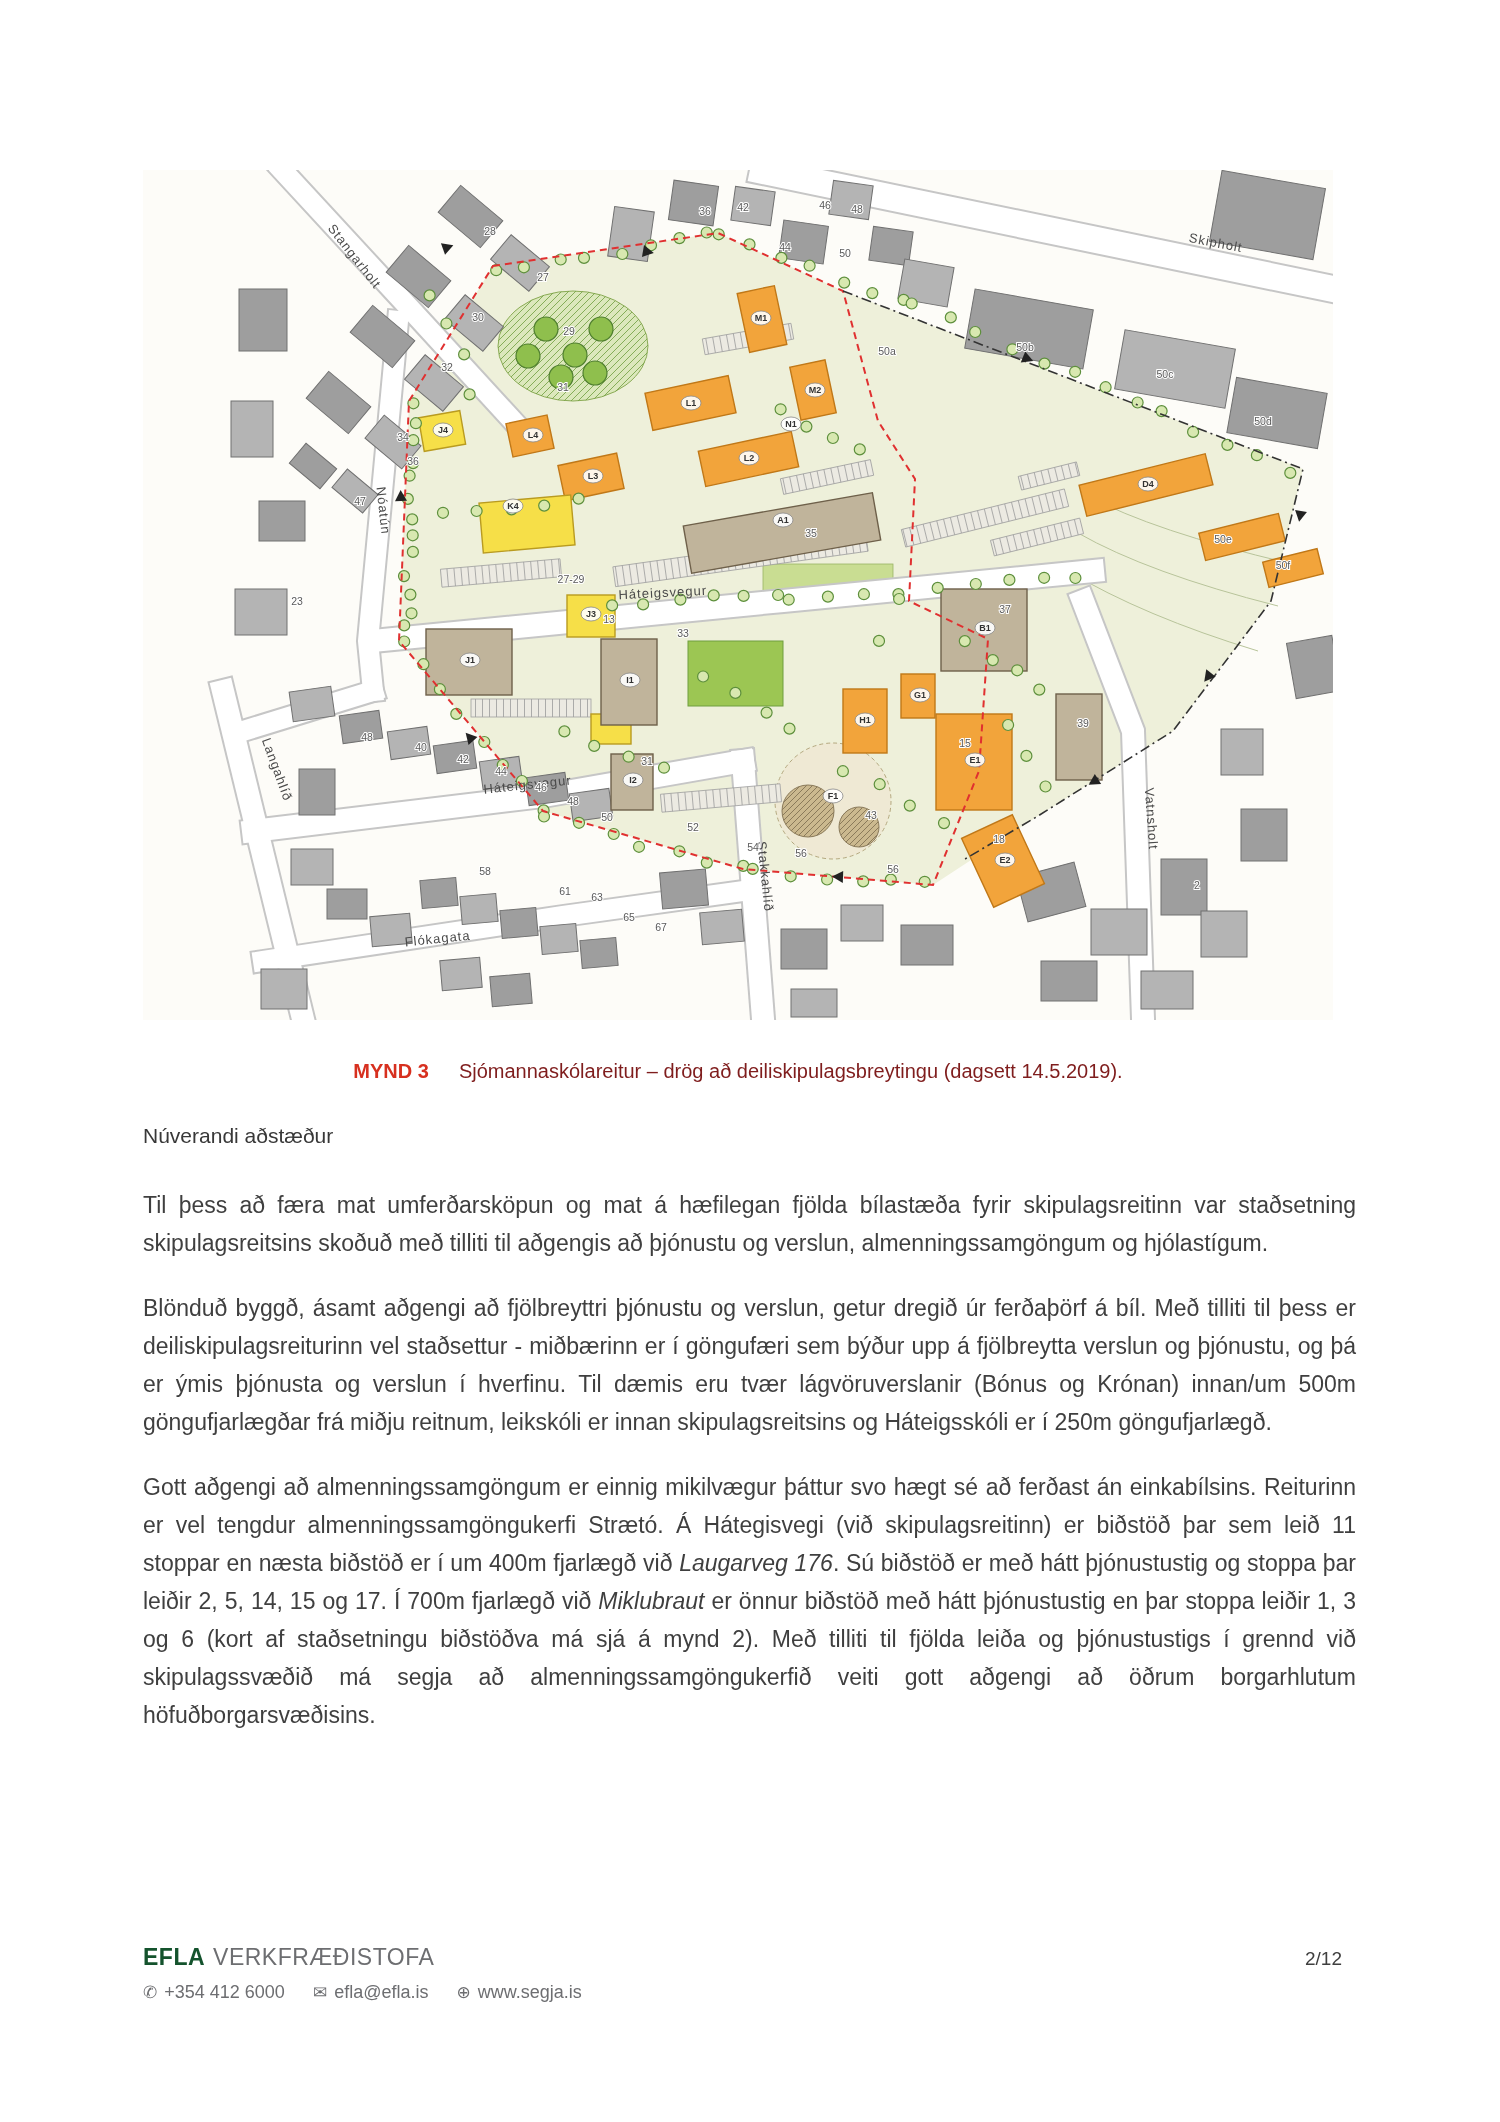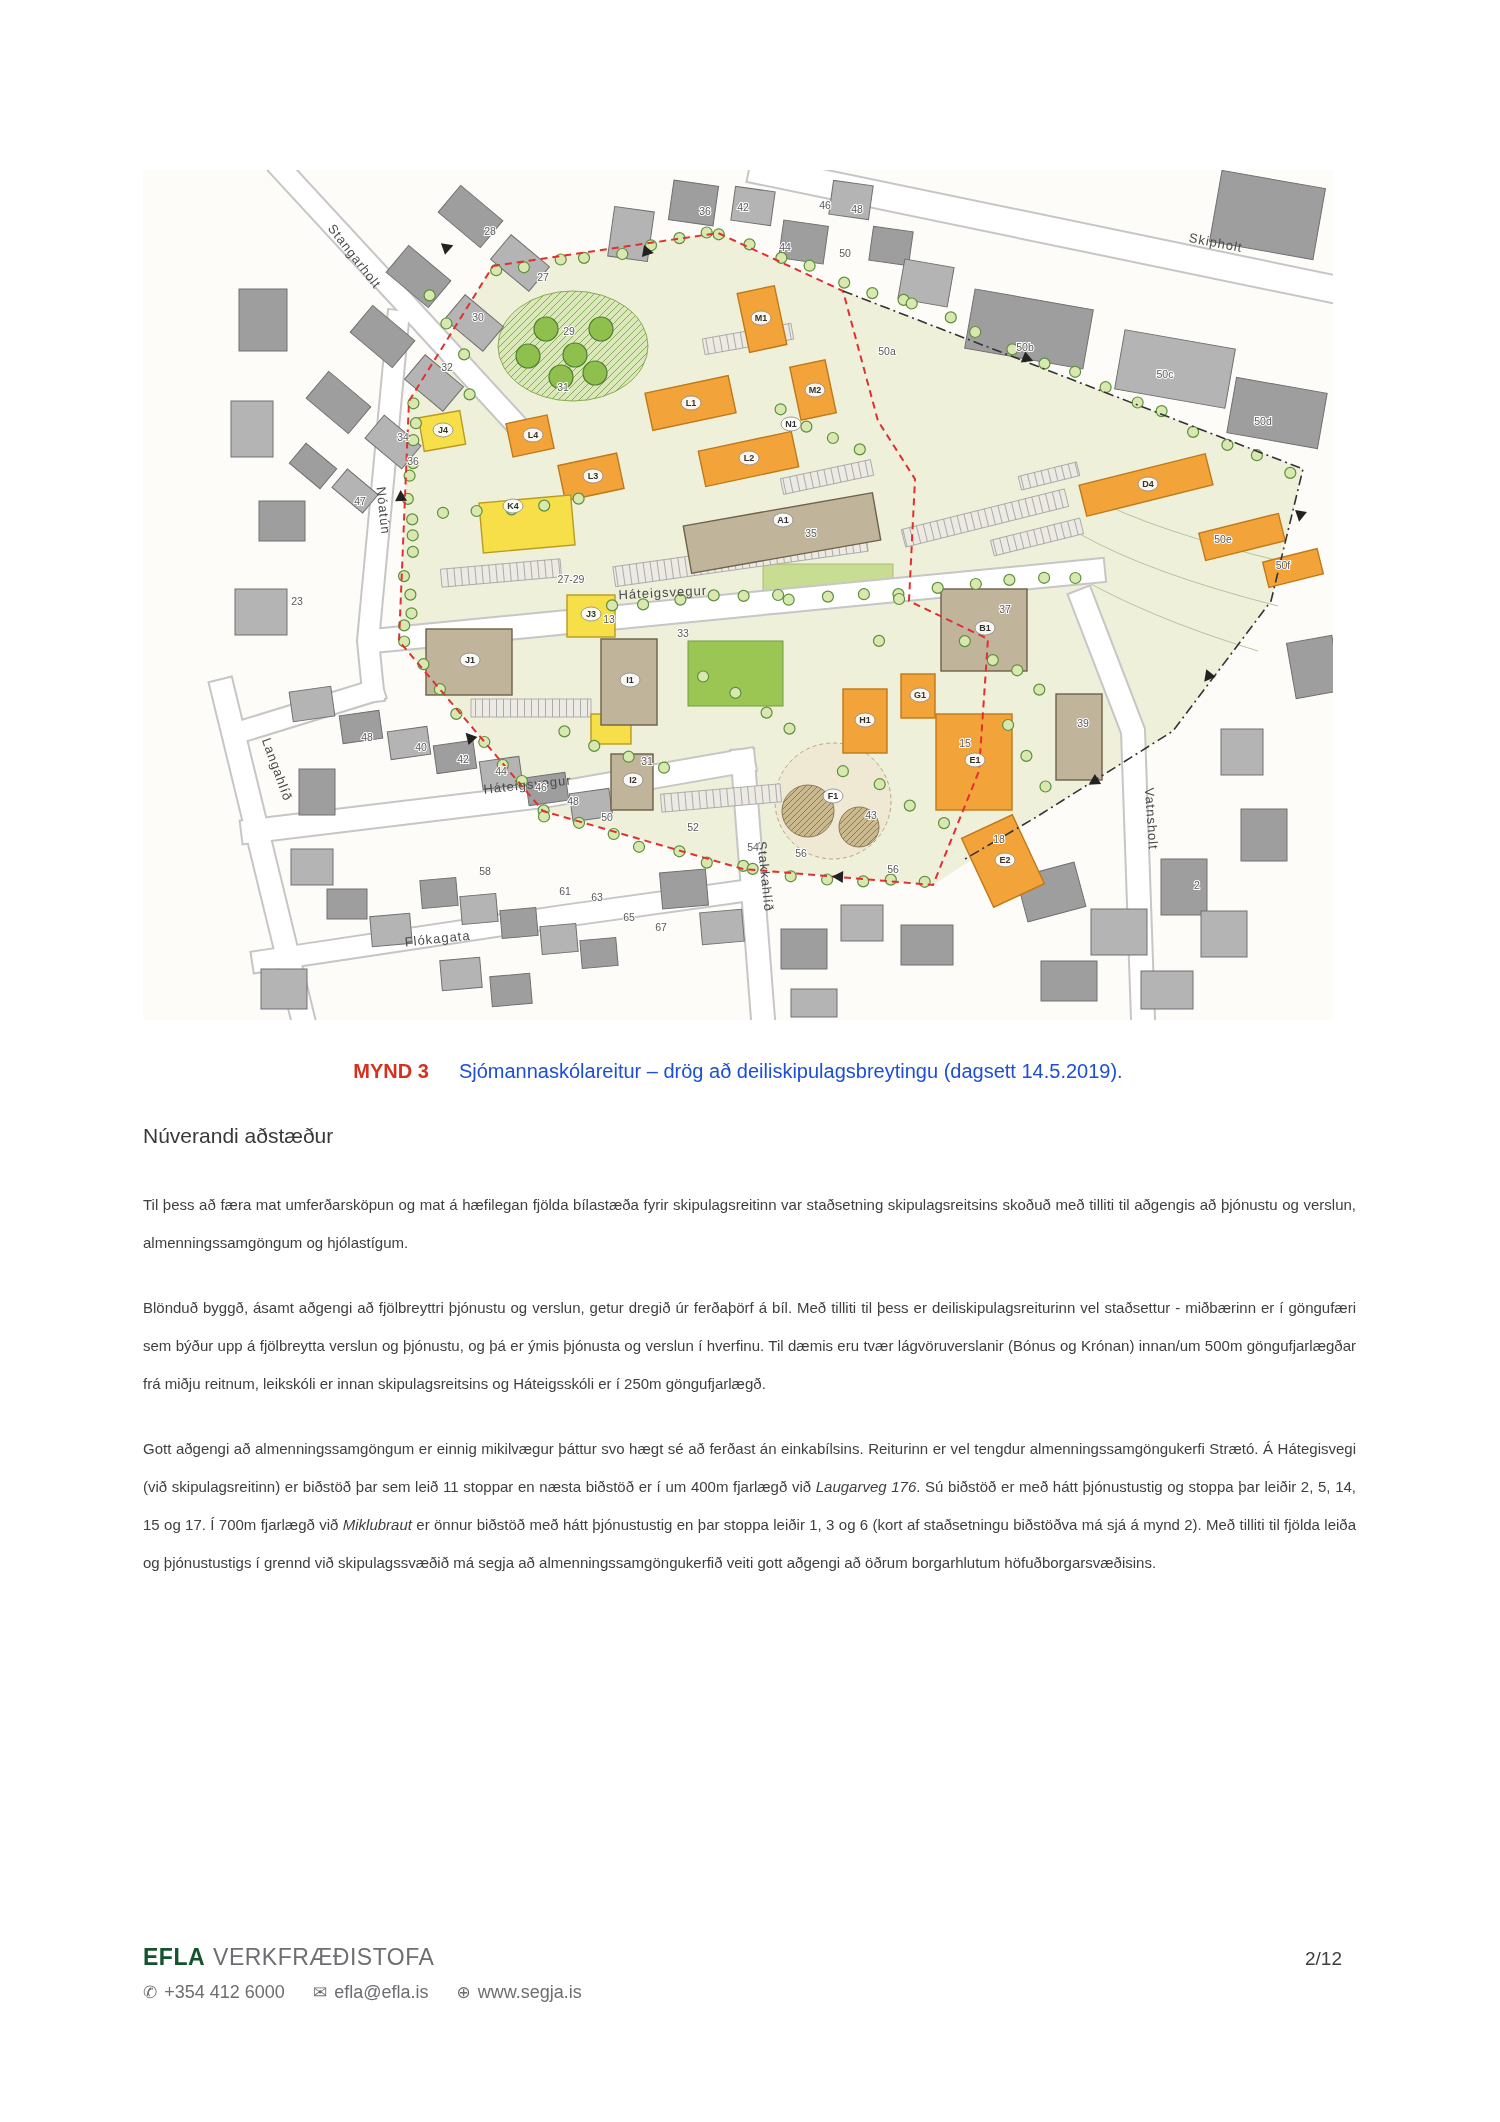--- a/index.html
+++ b/index.html
@@ -5,23 +5,23 @@
   html,body{margin:0;padding:0;}
   body{
     width:1500px;height:2122px;background:#ffffff;position:relative;
     font-family:"Liberation Sans", sans-serif;color:#3f3f3f;
   }
   .page{position:absolute;inset:0;overflow:hidden;}
   .map-figure{position:absolute;left:143px;top:170px;width:1190px;height:850px;margin:0;background:#fdfcf8;}
   .map-figure svg{display:block;width:100%;height:100%;}
   .caption{position:absolute;left:143px;top:1060px;width:1190px;text-align:center;font-size:20px;white-space:nowrap;}
   .caption-label{color:#d7301f;font-weight:bold;margin-right:30px;}
-  .caption-text{color:#1d4ed8;}
+  .caption-text{color:#7f1d1d;}
   h2.section-heading{position:absolute;left:143px;top:1124px;margin:0;font-size:21px;font-weight:normal;color:#383838;}
-  .body-text{position:absolute;left:143px;top:1186px;width:1213px;font-size:15px;line-height:38px;text-align:justify;}
+  .body-text{position:absolute;left:143px;top:1186px;width:1213px;font-size:23px;line-height:38px;text-align:justify;}
   .body-text p{margin:0 0 27px 0;}
   .body-text em{}
   .brand-line{position:absolute;left:143px;top:1944px;font-size:23px;white-space:nowrap;}
   .brand{color:#14532d;font-weight:800;letter-spacing:0.5px;}
   .brand-suffix{color:#6d6e71;margin-left:8px;letter-spacing:0.5px;}
   .contact-line{position:absolute;left:143px;top:1982px;font-size:18px;color:#6d6e71;display:flex;gap:28px;align-items:center;}
   .contact{display:flex;align-items:center;}
   .cicon{margin-right:7px;font-size:17px;color:#6d6e71;}
   .page-number{position:absolute;right:158px;top:1948px;font-size:19px;color:#3f3f3f;}
 </style>

